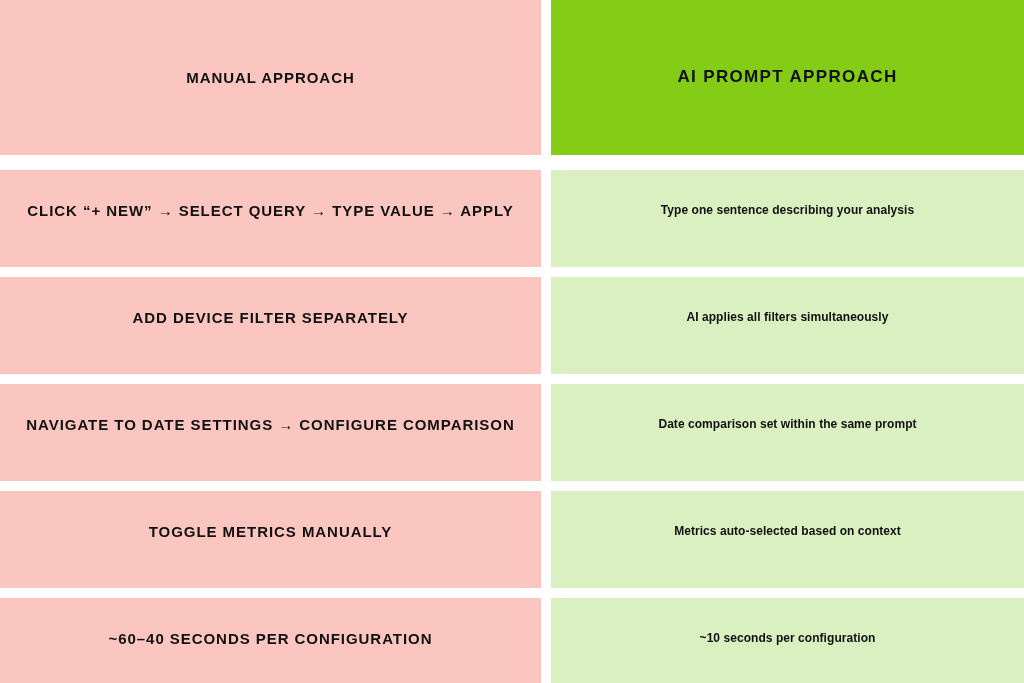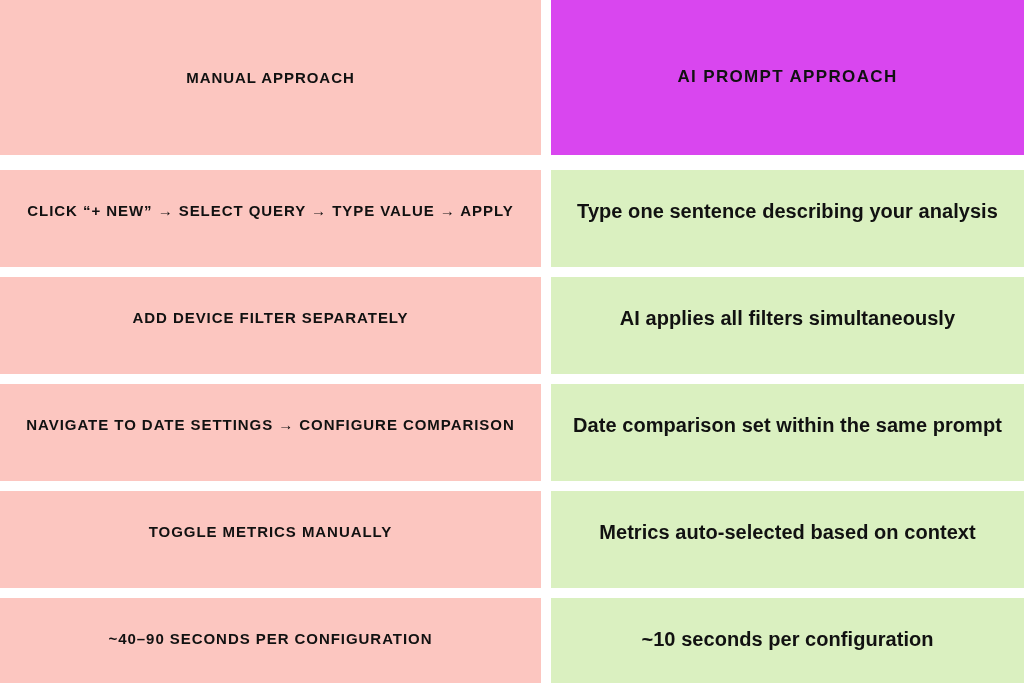--- a/index.html
+++ b/index.html
@@ -68,21 +68,21 @@
     font-size: 15px;
     font-weight: 700;
     letter-spacing: 0.95px;
     color: #111111;
     line-height: 1.3;
     padding: 0 12px;
   }
 
   
   .cell-right .cell-text {
-    font-size: 20px;
+    font-size: 12px;
     font-weight: 700;
     letter-spacing: 0.05px;
     color: #111111;
     line-height: 1.3;
     padding: 0 12px;
   }
   .cell-right.cell-header .cell-text {
     font-size: 17px;
     letter-spacing: 1.35px;
   }
@@ -95,21 +95,21 @@
 </style>
 </head>
 <body style="background: rgb(255, 255, 255);">
 
 <div class="comparison-grid">
 
   <div class="row row-header">
     <div class="cell cell-left cell-header" style="background: rgb(252, 198, 192); color: rgb(17, 17, 17);">
       <span class="cell-text">MANUAL APPROACH</span>
     </div>
-    <div class="cell cell-right cell-header" style="background: #d946ef; color: rgb(17, 17, 17);">
+    <div class="cell cell-right cell-header" style="background: #84cc16; color: rgb(17, 17, 17);">
       <span class="cell-text">AI PROMPT APPROACH</span>
     </div>
   </div>
 
   <div class="row row-data">
     <div class="cell cell-left" style="background: rgb(252, 198, 192); color: rgb(17, 17, 17); justify-content: center;">
       <span class="cell-text">CLICK “+ NEW” → SELECT QUERY → TYPE VALUE → APPLY</span>
     </div>
     <div class="cell cell-right" style="background: rgb(218, 240, 192); color: rgb(17, 17, 17);">
       <span class="cell-text">Type one sentence describing your analysis</span>
@@ -138,20 +138,20 @@
     <div class="cell cell-left" style="background: rgb(252, 198, 192); color: rgb(17, 17, 17);">
       <span class="cell-text">TOGGLE METRICS MANUALLY</span>
     </div>
     <div class="cell cell-right" style="background: rgb(218, 240, 192); color: rgb(17, 17, 17);">
       <span class="cell-text">Metrics auto-selected based on context</span>
     </div>
   </div>
 
   <div class="row row-data row-last">
     <div class="cell cell-left" style="background: rgb(252, 198, 192); color: rgb(17, 17, 17);">
-      <span class="cell-text">~40–90 SECONDS PER CONFIGURATION</span>
+      <span class="cell-text">~60–40 SECONDS PER CONFIGURATION</span>
     </div>
     <div class="cell cell-right" style="background: rgb(218, 240, 192); color: rgb(17, 17, 17);">
       <span class="cell-text">~10 seconds per configuration</span>
     </div>
   </div>
 
 </div>
 
 </body></html>

